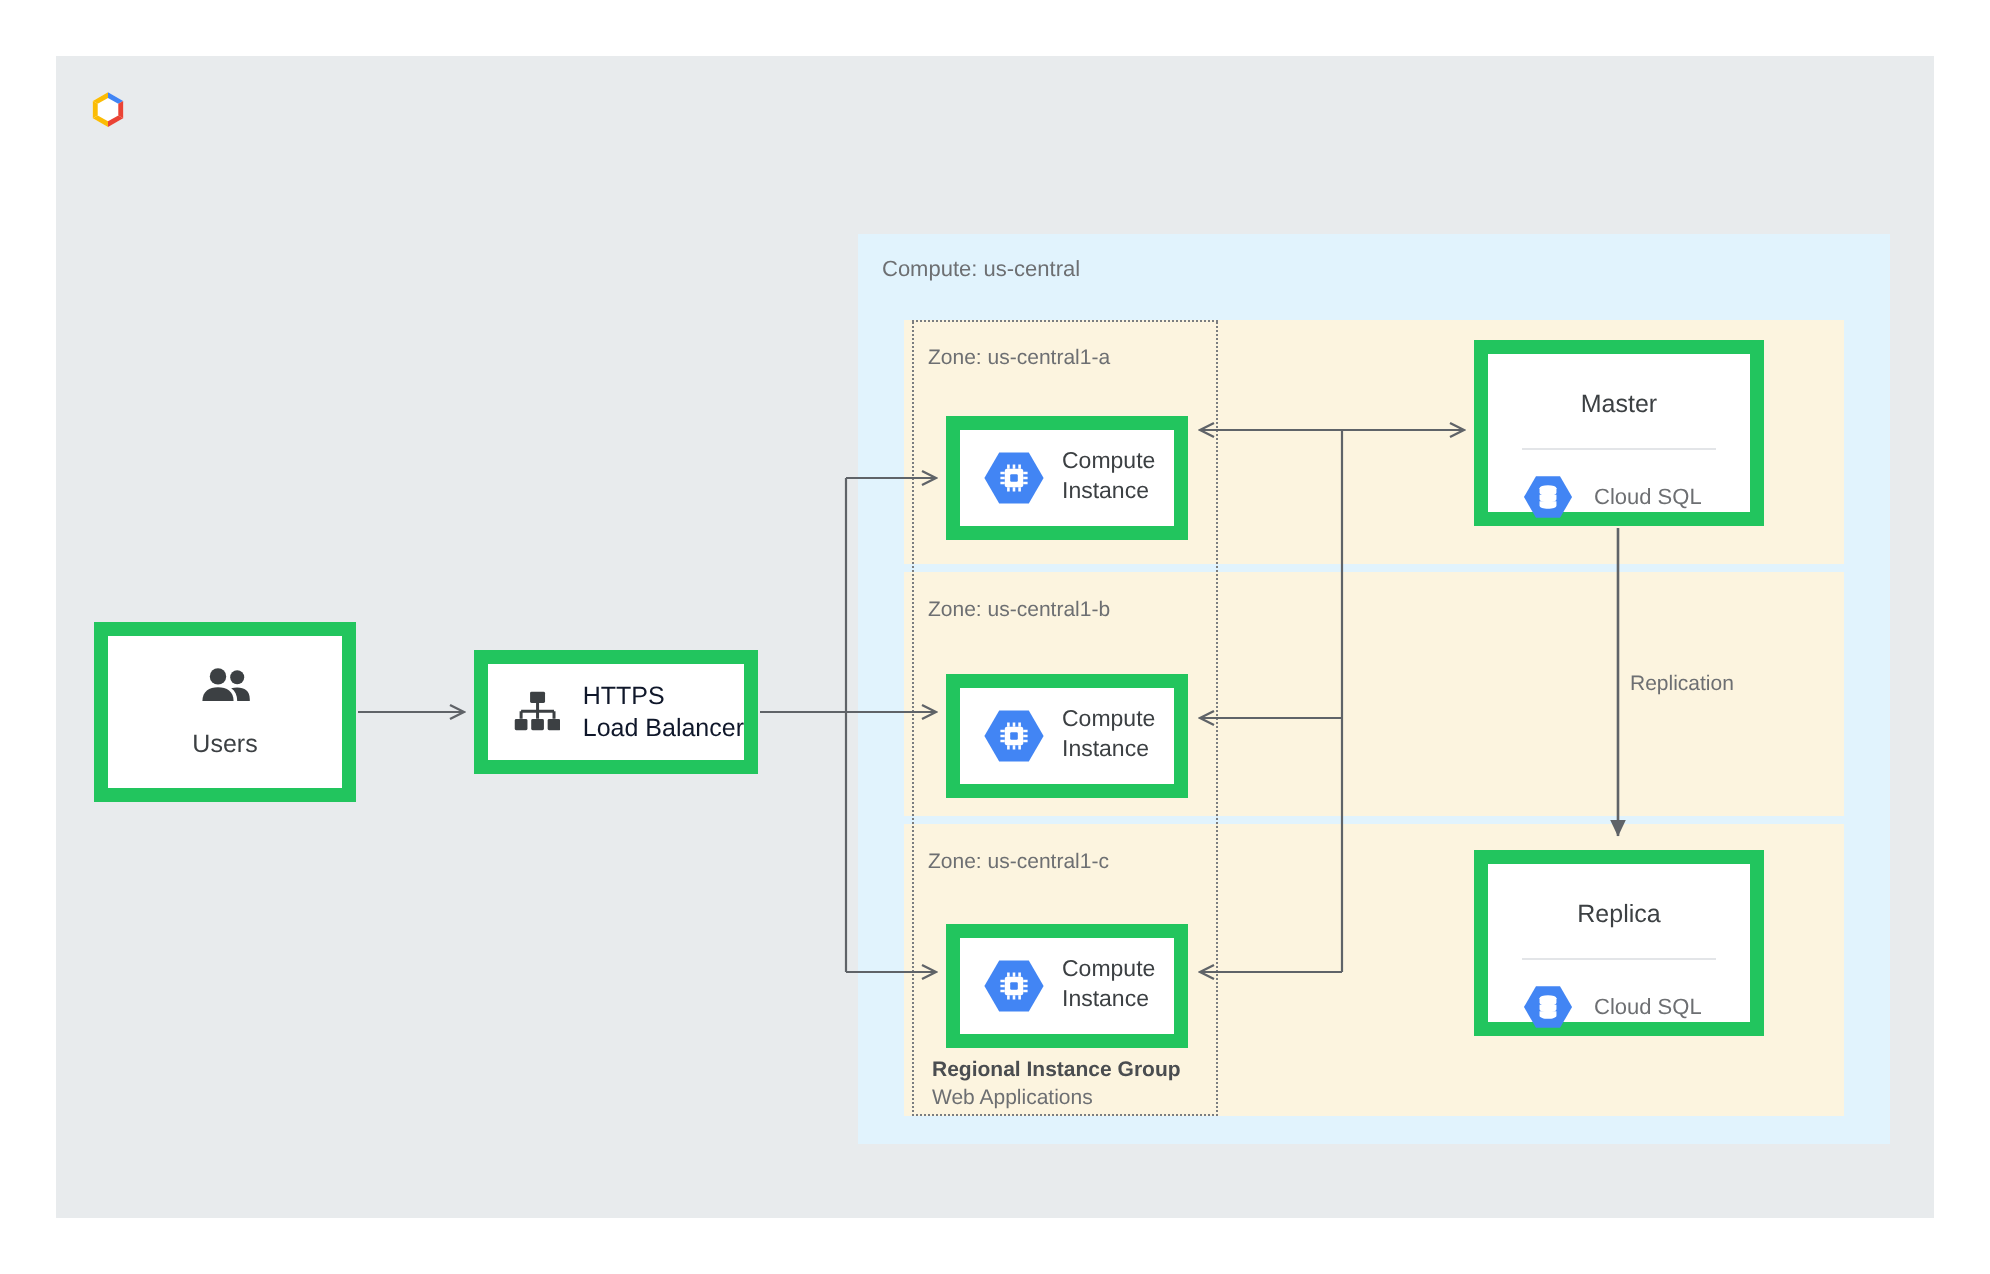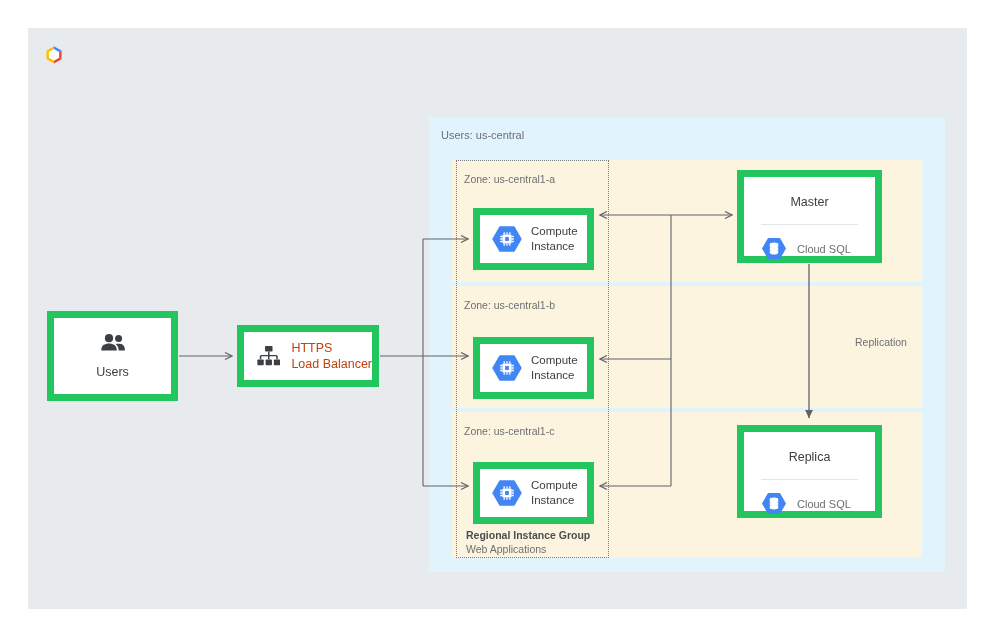--- a/index.html
+++ b/index.html
@@ -127,21 +127,21 @@
   }
   #users-box .label { font-size: 12.5px; color: #3c4043; }
 
   
   #lb-box {
     left: 237px; top: 325px; width: 142px; height: 62px;
     display: flex; flex-direction: row;
     align-items: center; gap: 11px; padding-left: 13px;
   }
   #lb-box .lb-text {
-    font-size: 12.5px; color: #c2410c; line-height: 1.28;
+    font-size: 12.5px; color: #0f172a; line-height: 1.28;
   }
   #lb-box .lb-text span { display: block; white-space: nowrap; }
 
   
   .ci-box {
     left: 473px; width: 121px; height: 62px;
     display: flex; flex-direction: row;
     align-items: center; gap: 8px; padding-left: 11px;
   }
   #ci-a { top: 208px; }
@@ -181,21 +181,20 @@
   }
 
   
   #replication-label {
     position: absolute;
     left: 815px;
     top: 336px;
     font-size: 10.5px;
     color: #6d6f72;
     white-space: nowrap;
-    margin-left: 40px;
   }
 
   
   #connectors {
     position: absolute;
     left: 0; top: 0;
     width: 995px; height: 637px;
     pointer-events: none;
   }
 
@@ -215,21 +214,21 @@
       <path d="M38 12 L38 28 L33.5 25.4 L33.5 14.6 Z" fill="#EA4335"></path>
       <path d="M38 28 L24 36 L24 30.8 L33.5 25.4 Z" fill="#EA4335"></path>
       <path d="M24 36 L10 28 L14.5 25.4 L24 30.8 Z" fill="#FBBC05"></path>
       <path d="M10 28 L10 12 L14.5 14.6 L14.5 25.4 Z" fill="#FBBC05"></path>
       <path d="M10 12 L24 4 L24 9.2 L14.5 14.6 Z" fill="#FBBC05"></path>
       <circle cx="24" cy="20" r="6.6" fill="#ffffff"></circle>
     </svg>
   </div>
 
   <div id="region">
-    <div class="region-label">Users: us-central</div>
+    <div class="region-label">Compute: us-central</div>
   </div>
 
   <div id="zone-a" class="zone-band">
     <div class="zone-label">Zone: us-central1-a</div>
   </div>
   <div id="zone-b" class="zone-band">
     <div class="zone-label">Zone: us-central1-b</div>
   </div>
   <div id="zone-c" class="zone-band">
     <div class="zone-label">Zone: us-central1-c</div>

